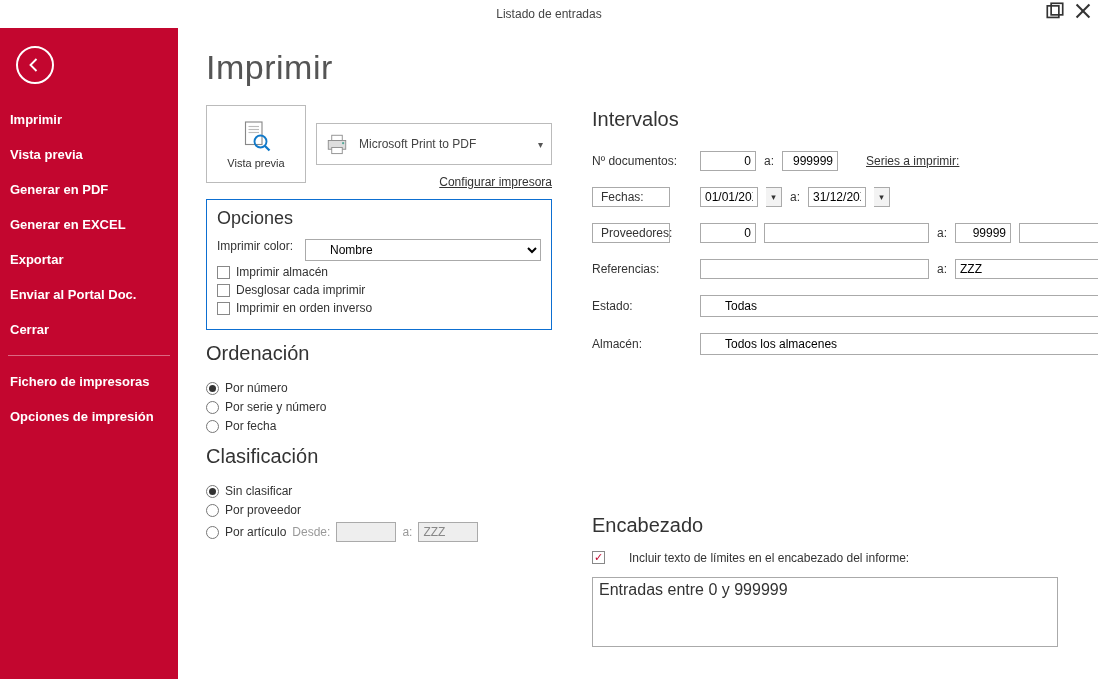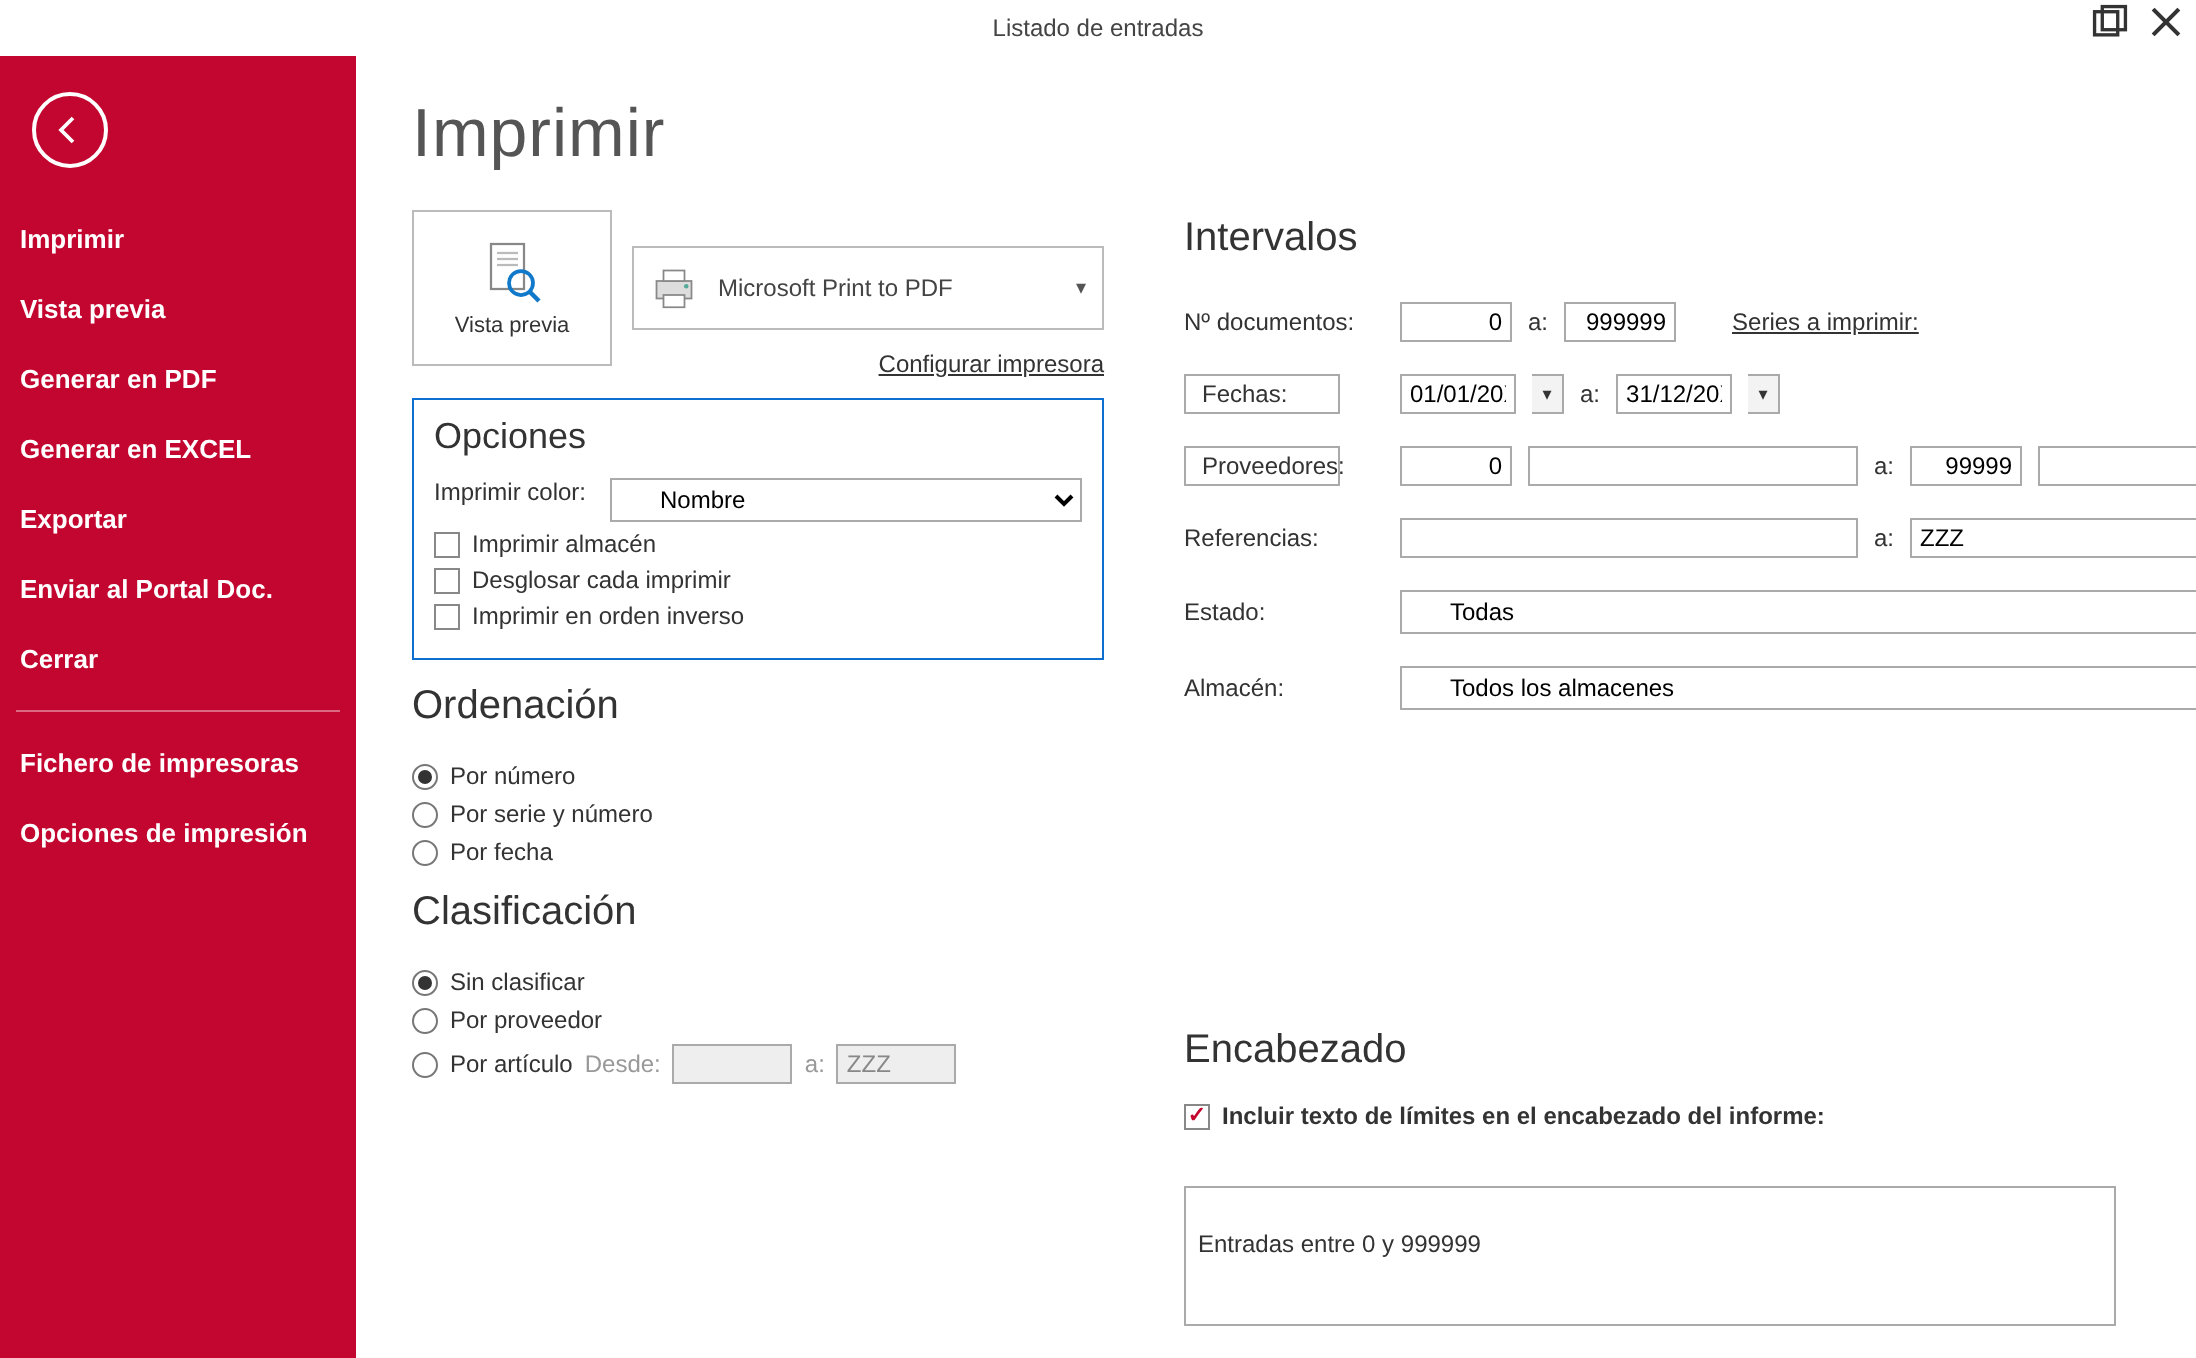--- a/index.html
+++ b/index.html
@@ -45,22 +45,22 @@
   .col-right h2 { font-size: 20px; font-weight: 400; margin: 38px 0 18px 0; }
   .int-grid { display: grid; grid-template-columns: 92px 1fr; row-gap: 6px; align-items: center; font-size: 12px; gap: 16px; }
   .int-grid .lbl { white-space: nowrap; }
   .r-cells { display: flex; align-items: center; gap: 8px; }
   .btn-like { border: 1px solid #aaa; padding: 2px 8px; height: 20px; display: inline-flex; align-items: center; font-size: 12px; cursor: pointer; background:#fff; }
   .inp.sm { width: 56px; text-align: right; }
   .inp.date { width: 58px; }
   .series-link { font-size: 12px; text-decoration: underline; color: #333; cursor: pointer; }
   .dd-btn { border: 1px solid #aaa; height: 20px; width: 16px; display:inline-flex; align-items:center; justify-content:center; background:#f3f3f3; cursor:pointer; border-left:none; font-size:9px; }
   .sel.full { width: 100%; }
-  .hdr-area { width: 100%; height: 70px; border: 1px solid #aaa; padding: 21px 6px; font-size: 12px; color: #333; resize: none; margin-top: 16px; }
-  .hdr-chk-row { display:flex; align-items:flex-end; gap:6px; font-size:12px; margin-bottom:12px;font-weight:bold; }
+  .hdr-area { width: 100%; height: 70px; border: 1px solid #aaa; padding: 3px 6px; font-size: 16px; color: #333; resize: none; }
+  .hdr-chk-row { display:flex; align-items:flex-start; gap:24px; font-size:12px; margin-bottom:12px; }
   .col-right-inner { position: relative; height: 100%; }
   .intervalos-block { position: absolute; top: 60px; left: 0; right: 12px; }
   .encabezado-block { position: absolute; top: 466px; left: 0; right: 12px; }
   .albl { font-size: 12px; color:#333; }
   .inp.disabled { background:#eee; color:#888; }
 </style>
 </head>
 <body>
 
 <div class="titlebar">

